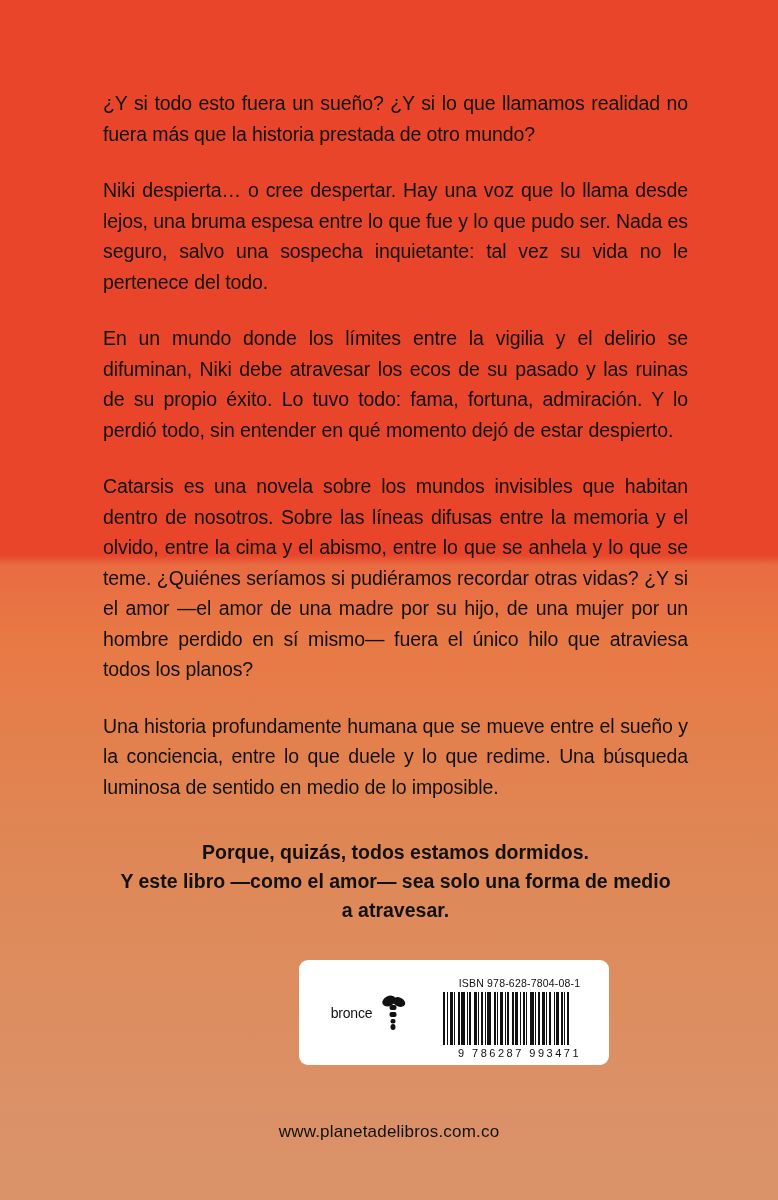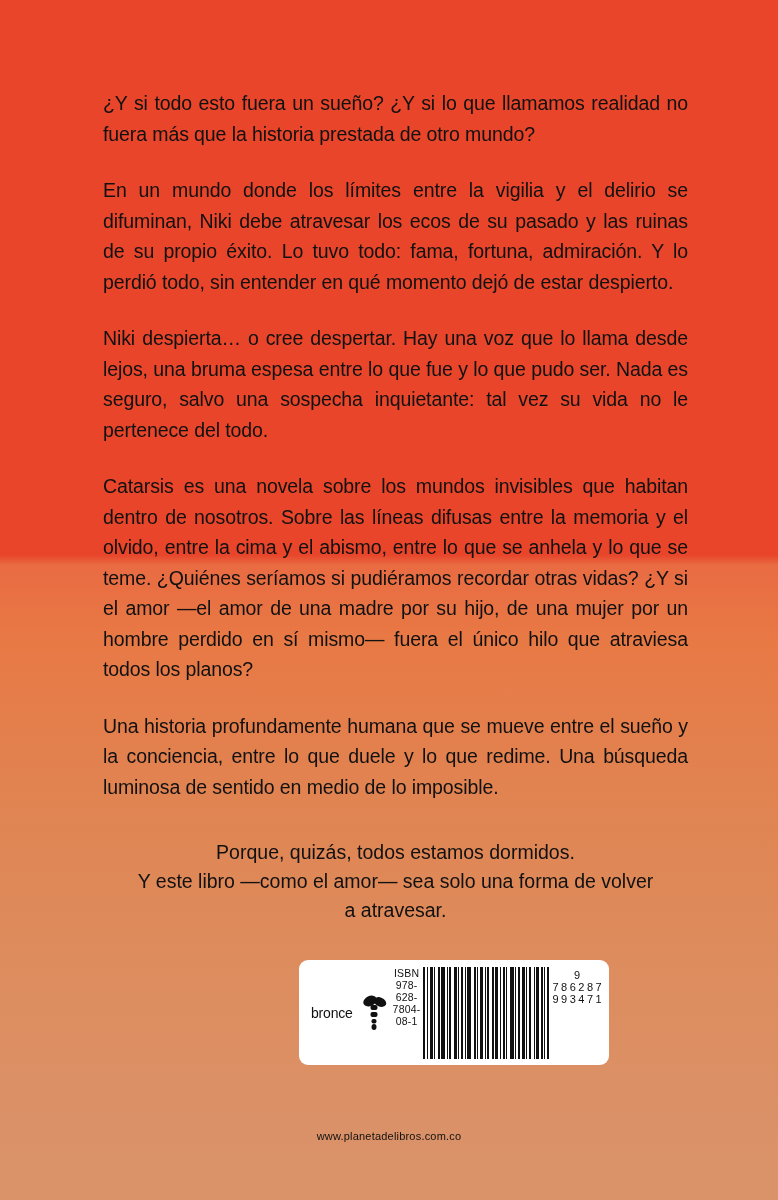--- a/index.html
+++ b/index.html
@@ -34,21 +34,21 @@
     line-height: 30.5px;
     color: #111111;
     text-align: justify;
     letter-spacing: -0.1px;
   }
   p.last-block {
   }
   .closing {
     margin: 36px 0 0 0;
     text-align: center;
-    font-weight: normal;
+    font-weight: bold;
     font-size: 19.5px;
     line-height: 29px;
     color: #111111;
     padding: 0 8px;
   }
   .closing .l1 { display: block; }
   .closing .l2 { display: block; }
   .closing .l3 { display: block; }
 
   
@@ -94,40 +94,41 @@
     height: 105px;
     background: #ffffff;
     border-radius: 9px;
     display: flex;
     overflow: hidden;
   }
   .imprint {
     width: 135px;
     display: flex;
     align-items: center;
+    justify-content: center;
     gap: 8px;
-    padding-left: 12px;
+    padding-left: 4px;
     box-sizing: border-box;
   }
   .imprint .imprint-name {
     font-size: 14px;
     color: #111111;
     letter-spacing: -0.2px;
   }
   .imprint .bee {
     width: 26px;
     height: 38px;
     position: relative;
   }
   .barcode-area {
     flex: 1;
-    padding: 7px 10px 6px 6px;
+    padding: 17px 10px 6px 6px;
     box-sizing: border-box;
     display: flex;
-    flex-direction: row;
+    flex-direction: column;
   }
   .isbn-text {
     font-size: 10.5px;
     color: #111;
     text-align: center;
     letter-spacing: 0.2px;
     margin-bottom: 3px;
   }
   .bars {
     flex: 1;
@@ -143,40 +144,40 @@
     letter-spacing: 2.5px;
     text-align: center;
     margin-top: 2px;
   }
   .website {
     position: absolute;
     left: 0;
     right: 0;
     bottom: 58px;
     text-align: center;
-    font-size: 11px;
+    font-size: 17px;
     color: #111111;
     letter-spacing: 0.2px;
   }
 </style>
 </head>
 <body>
 
 <div class="cover">
 
   <div class="content">
     <p>¿Y si todo esto fuera un sueño? ¿Y si lo que llamamos realidad no fuera más que la historia prestada de otro mundo?</p>
+    <p>Niki despierta… o cree despertar. Hay una voz que lo llama desde lejos, una bruma espesa entre lo que fue y lo que pudo ser. Nada es seguro, salvo una sospecha inquietante: tal vez su vida no le pertenece del todo.</p>
     <p>En un mundo donde los límites entre la vigilia y el delirio se difuminan, Niki debe atravesar los ecos de su pasado y las ruinas de su propio éxito. Lo tuvo todo: fama, fortuna, admiración. Y lo perdió todo, sin entender en qué momento dejó de estar despierto.</p>
-    <p>Niki despierta… o cree despertar. Hay una voz que lo llama desde lejos, una bruma espesa entre lo que fue y lo que pudo ser. Nada es seguro, salvo una sospecha inquietante: tal vez su vida no le pertenece del todo.</p>
     <p>Catarsis es una novela sobre los mundos invisibles que habitan dentro de nosotros. Sobre las líneas difusas entre la memoria y el olvido, entre la cima y el abismo, entre lo que se anhela y lo que se teme. ¿Quiénes seríamos si pudiéramos recordar otras vidas? ¿Y si el amor —el amor de una madre por su hijo, de una mujer por un hombre perdido en sí mismo— fuera el único hilo que atraviesa todos los planos?</p>
     <p class="last-block">Una historia profundamente humana que se mueve entre el sueño y la conciencia, entre lo que duele y lo que redime. Una búsqueda luminosa de sentido en medio de lo imposible.</p>
 
     <div class="closing">
       <span class="l1">Porque, quizás, todos estamos dormidos.</span>
-      <span class="l2">Y este libro —como el amor— sea solo una forma de volver</span>
+      <span class="l2">Y este libro —como el amor— sea solo una forma de medio</span>
       <span class="l3">a atravesar.</span>
     </div>
   </div>
 
   <div class="footer">
 
 
     <div class="barcode-block">
       <div class="imprint">
         <span class="imprint-name">bronce</span>

